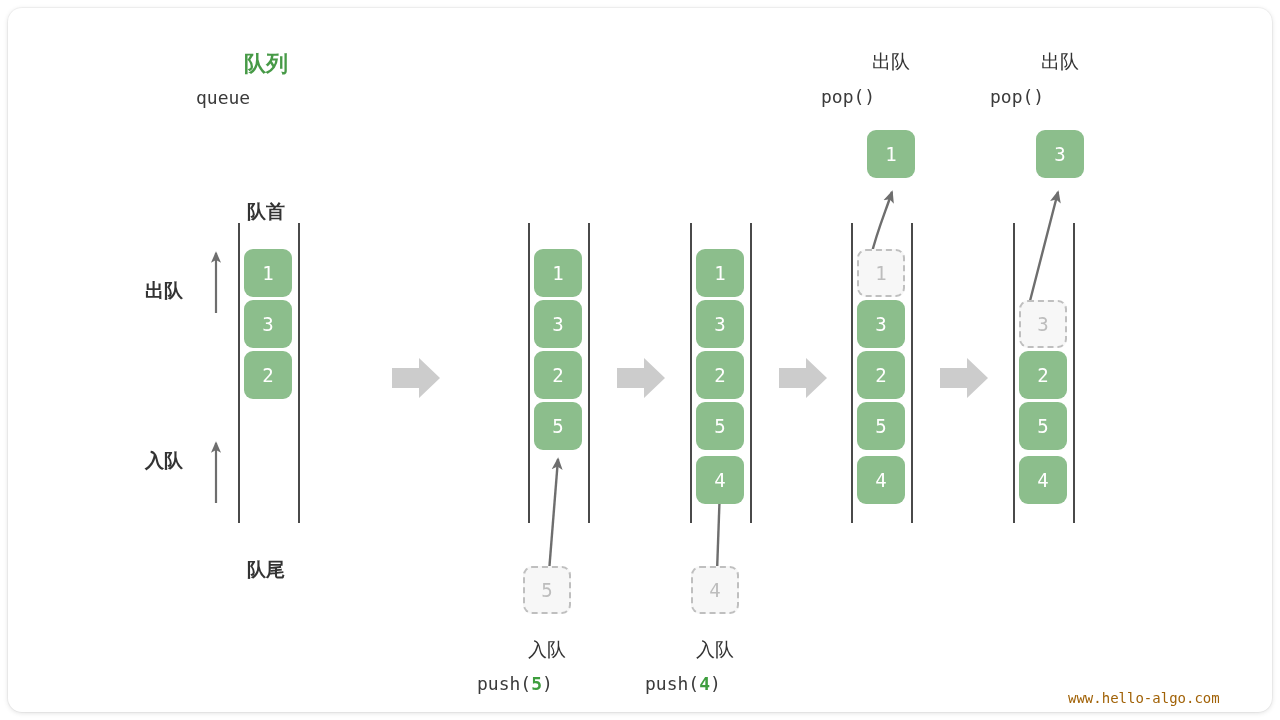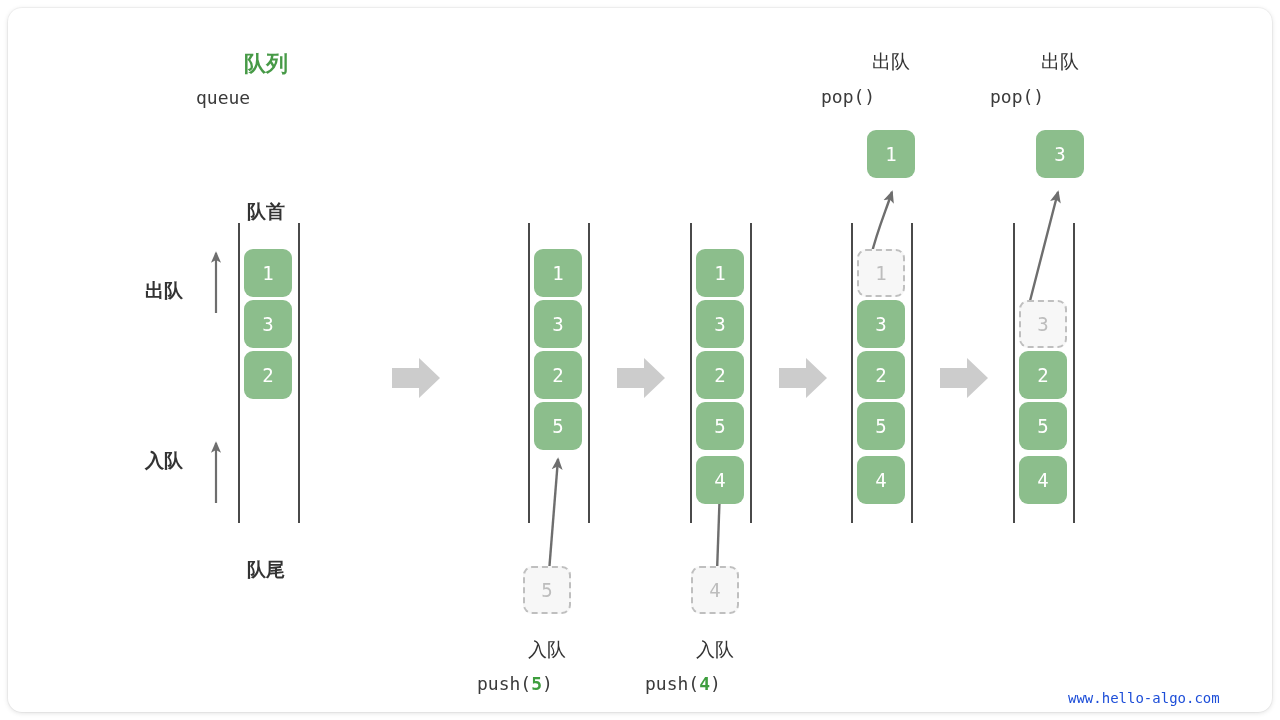--- a/index.html
+++ b/index.html
@@ -26,21 +26,21 @@
   }
   .t-cn{
     font-size:19px;font-weight:bold;color:#333333;
     text-align:center;white-space:nowrap;
   }
   .t-cn-head{
     font-size:19px;color:#333333;text-align:center;white-space:nowrap;
   }
   .t-watermark{
     font-family:"DejaVu Sans Mono","Liberation Mono",monospace;
-    font-size:14px;color:#1d4ed8;white-space:nowrap;
+    font-size:14px;color:#a16207;white-space:nowrap;
   }
   .green-arg{color:#3E9E3E;font-weight:bold;}
 
   
   .rail{
     position:absolute;width:1.6px;background:#4a4a4a;
   }
 
   
   .cell{

